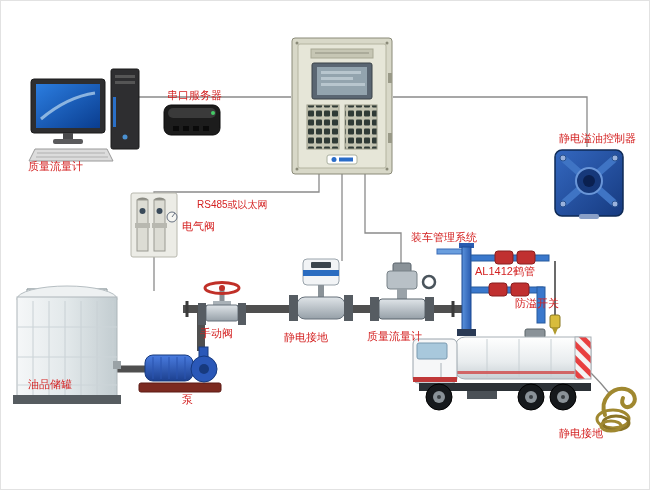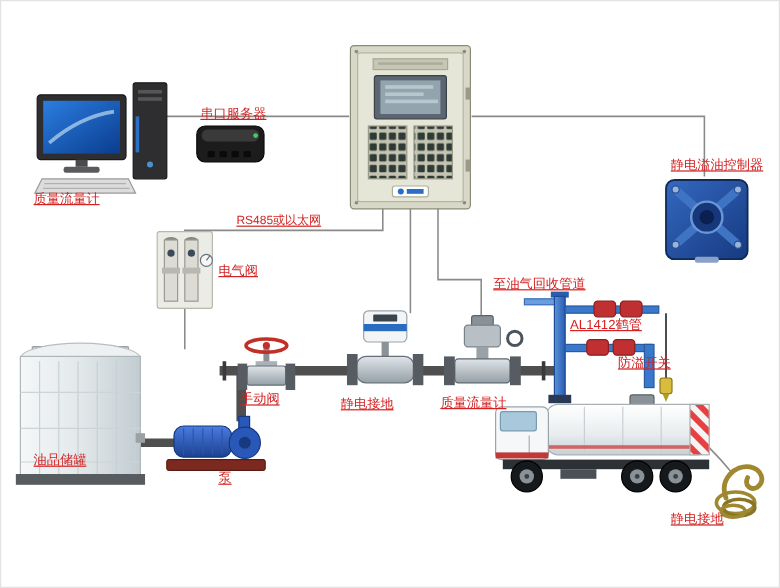--- a/index.html
+++ b/index.html
@@ -1,22 +1,22 @@
 <!DOCTYPE html>
 <html><head>
 <meta charset="utf-8">
 <style>
   html,body{margin:0;padding:0;background:#ffffff;}
   #canvas{position:relative;width:650px;height:490px;background:#ffffff;overflow:hidden;
           font-family:"Liberation Sans",sans-serif;border:1px solid #e2e2e2;box-sizing:border-box;}
   .layer{position:absolute;left:0;top:0;}
   #connectors{z-index:10;}
   .comp{position:absolute;z-index:20;}
-  .lbl{position:absolute;color:#d42222;font-size:11px;line-height:13px;white-space:nowrap;z-index:30;text-decoration:underline;}
-  .lbl.small{font-size:10px;}
+  .lbl{position:absolute;color:#d42222;font-size:11px;line-height:13px;white-space:nowrap;z-index:30;}
+  .lbl.small{font-size:10px;margin-top:20px;}
 </style>
 </head>
 <body>
 
 <svg width="0" height="0" style="position:absolute" aria-hidden="true">
   <defs>
     <linearGradient id="gScreen" x1="0" y1="0" x2="1" y2="1">
       <stop offset="0" stop-color="#2b7de0"></stop>
         <stop offset="1" stop-color="#0a3d8f"></stop>
     </linearGradient>
@@ -296,18 +296,18 @@
   <div class="lbl" style="left:27px;top:159px">质量流量计</div>
   <div class="lbl" style="left:166px;top:88px">串口服务器</div>
   <div class="lbl small" style="left:196px;top:177px">RS485或以太网</div>
   <div class="lbl" style="left:558px;top:131px">静电溢油控制器</div>
   <div class="lbl" style="left:181px;top:219px">电气阀</div>
   <div class="lbl" style="left:27px;top:377px">油品储罐</div>
   <div class="lbl" style="left:181px;top:392px">泵</div>
   <div class="lbl" style="left:199px;top:326px">手动阀</div>
   <div class="lbl" style="left:283px;top:330px">静电接地</div>
   <div class="lbl" style="left:366px;top:329px">质量流量计</div>
-  <div class="lbl" style="left:410px;top:230px">至油气回收管道</div>
+  <div class="lbl" style="left:410px;top:230px">装车管理系统</div>
   <div class="lbl" style="left:474px;top:264px">AL1412鹤管</div>
   <div class="lbl" style="left:514px;top:296px">防溢开关</div>
   <div class="lbl" style="left:558px;top:426px">静电接地</div>
 
 </div>
 
 </body></html>

